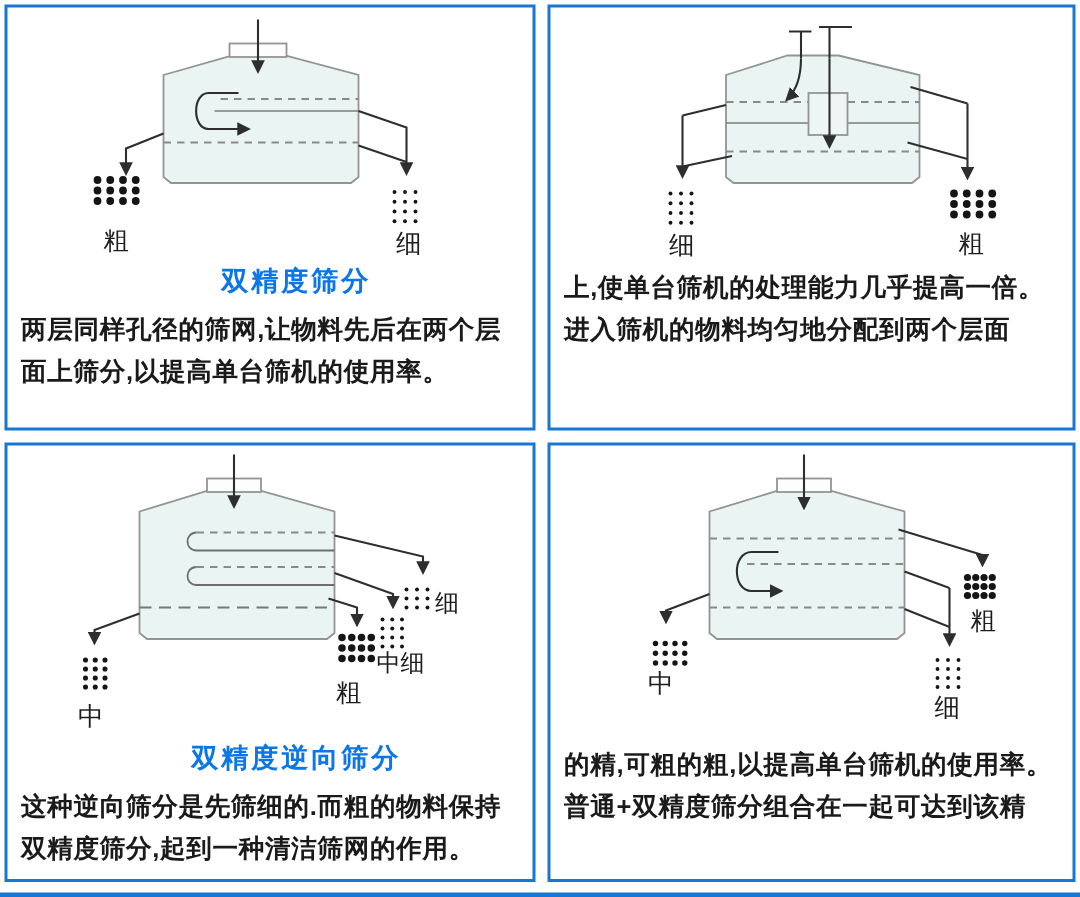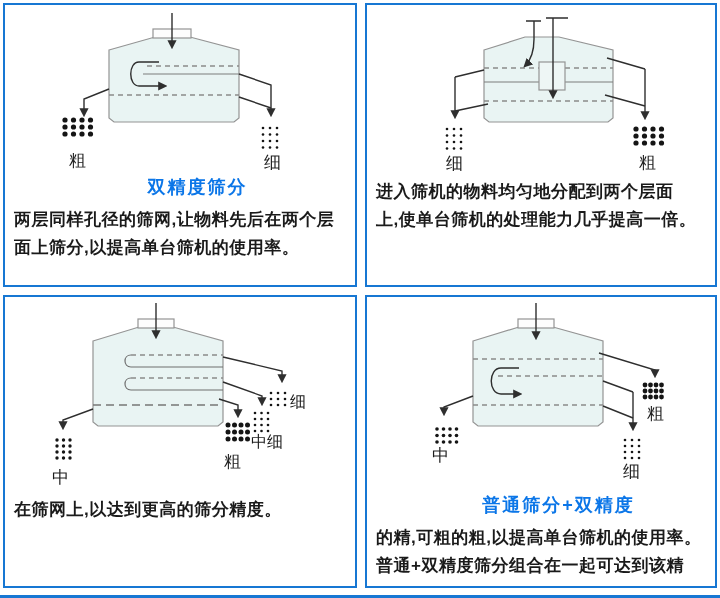--- a/index.html
+++ b/index.html
@@ -149,22 +149,22 @@
         <circle cx="17" cy="7" r="2.6"></circle>
         <circle cx="25.5" cy="7" r="2.6"></circle>
         <circle cx="0" cy="14" r="2.6"></circle>
         <circle cx="8.5" cy="14" r="2.6"></circle>
         <circle cx="17" cy="14" r="2.6"></circle>
         <circle cx="25.5" cy="14" r="2.6"></circle>
       </g>
     <text class="lbl" x="272" y="163">粗</text>
   </svg>
   <div class="p-desc">
+    <span>上,使单台筛机的处理能力几乎提高一倍。</span>
     <span>进入筛机的物料均匀地分配到两个层面</span>
-    <span>上,使单台筛机的处理能力几乎提高一倍。</span>
   </div>
 </div>
 
 <div class="panel" id="panel-3">
   <svg class="diagram" width="350" height="192" viewBox="0 0 350 192">
     <polygon class="m-body" points="88,44 134,30 168,30 218,44 218,125 213,129 93,129 88,125"></polygon>
     <rect class="m-inlet" x="133" y="22" width="36" height="9"></rect>
     <path class="ln" marker-end="url(#ah)" d="M151,6 V40"></path>
     <path class="scr" d="M126,58 H218"></path>
     <path class="tray" d="M218,70 H126 C118,70 118,58 126,58"></path>
@@ -226,22 +226,24 @@
         <circle cx="13" cy="6" r="1.7"></circle>
         <circle cx="0" cy="12" r="1.7"></circle>
         <circle cx="6.5" cy="12" r="1.7"></circle>
         <circle cx="13" cy="12" r="1.7"></circle>
         <circle cx="0" cy="18" r="1.7"></circle>
         <circle cx="6.5" cy="18" r="1.7"></circle>
         <circle cx="13" cy="18" r="1.7"></circle>
       </g>
     <text class="lbl" x="47" y="186">中</text>
   </svg>
+  <div class="p-title">双精度逆向筛分</div>
   <div class="p-desc">
-    <span>在筛网上,以达到更高的筛分精度。</span>
+    <span>这种逆向筛分是先筛细的.而粗的物料保持</span>
+    <span>双精度筛分,起到一种清洁筛网的作用。</span>
   </div>
 </div>
 
 <div class="panel" id="panel-4">
   <svg class="diagram" width="348" height="192" viewBox="0 0 348 192">
     <polygon class="m-body" points="106,44 152,30 186,30 236,44 236,125 231,129 111,129 106,125"></polygon>
     <rect class="m-inlet" x="151" y="22" width="36" height="9"></rect>
     <path class="ln" marker-end="url(#ah)" d="M169,6 V41"></path>
     <path class="scr" d="M106,62 H236"></path>
     <path class="scr" d="M131,79 H236"></path>
@@ -291,20 +293,19 @@
         <circle cx="6.5" cy="6.5" r="1.8"></circle>
         <circle cx="13" cy="6.5" r="1.8"></circle>
         <circle cx="19.5" cy="6.5" r="1.8"></circle>
         <circle cx="0" cy="13" r="1.8"></circle>
         <circle cx="6.5" cy="13" r="1.8"></circle>
         <circle cx="13" cy="13" r="1.8"></circle>
         <circle cx="19.5" cy="13" r="1.8"></circle>
       </g>
     <text class="lbl" x="65" y="164">中</text>
   </svg>
-  <div class="p-title">普通筛分+双精度</div>
   <div class="p-desc">
     <span>的精,可粗的粗,以提高单台筛机的使用率。</span>
     <span>普通+双精度筛分组合在一起可达到该精</span>
   </div>
 </div>
 
 <div class="bottom-rule"></div>
 
 </body></html>

